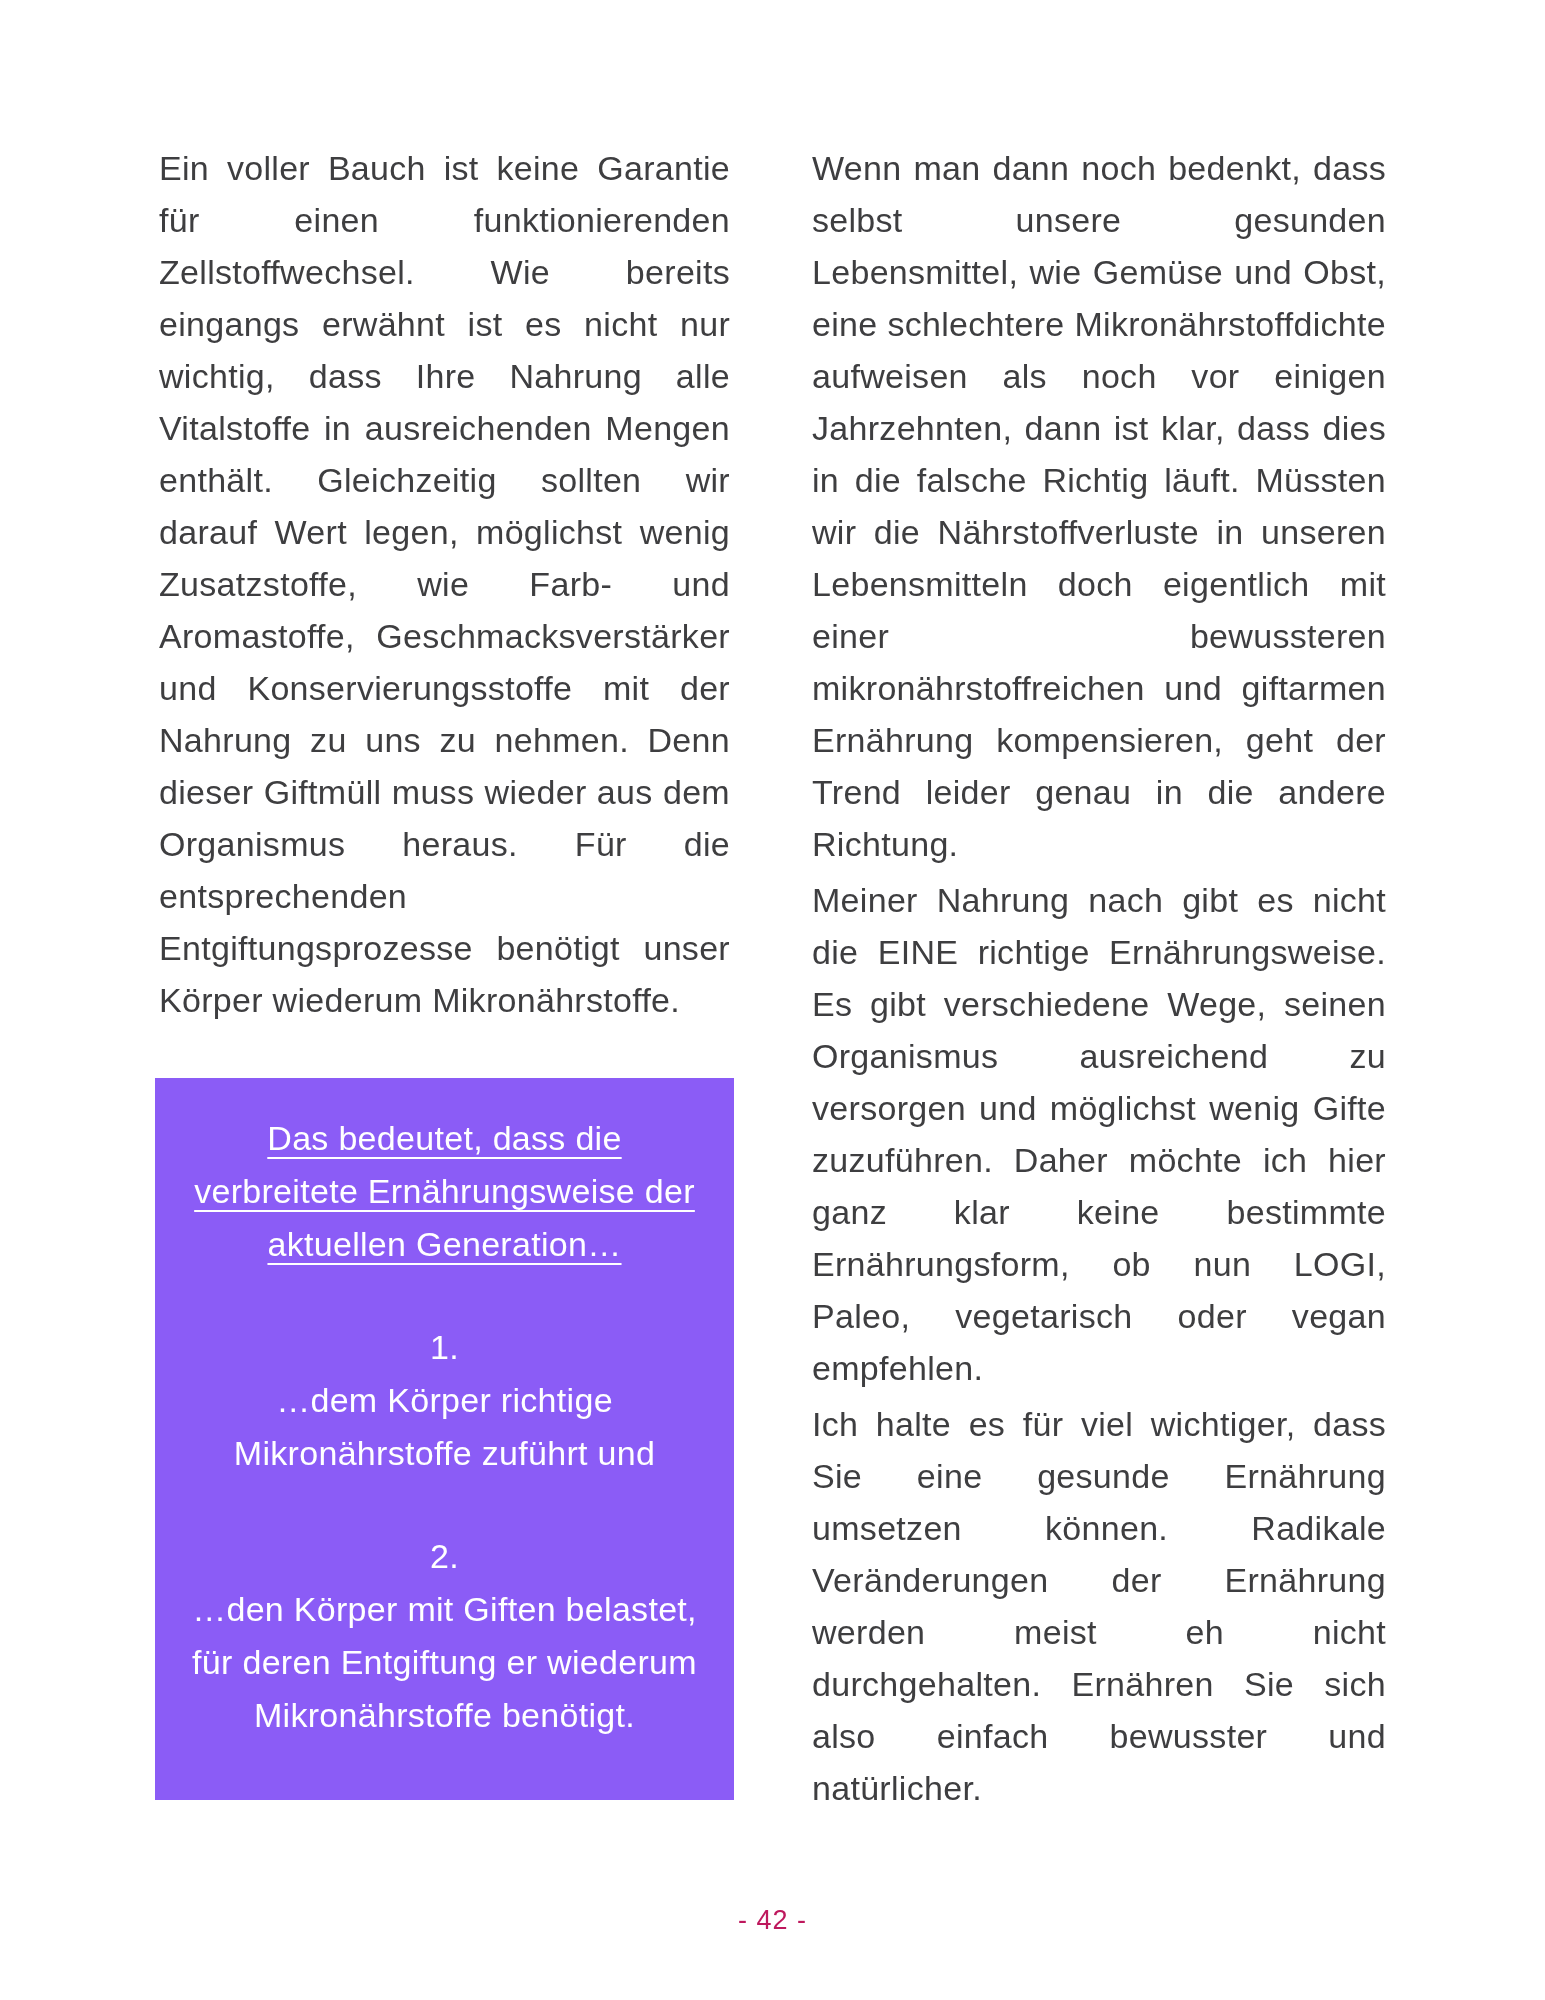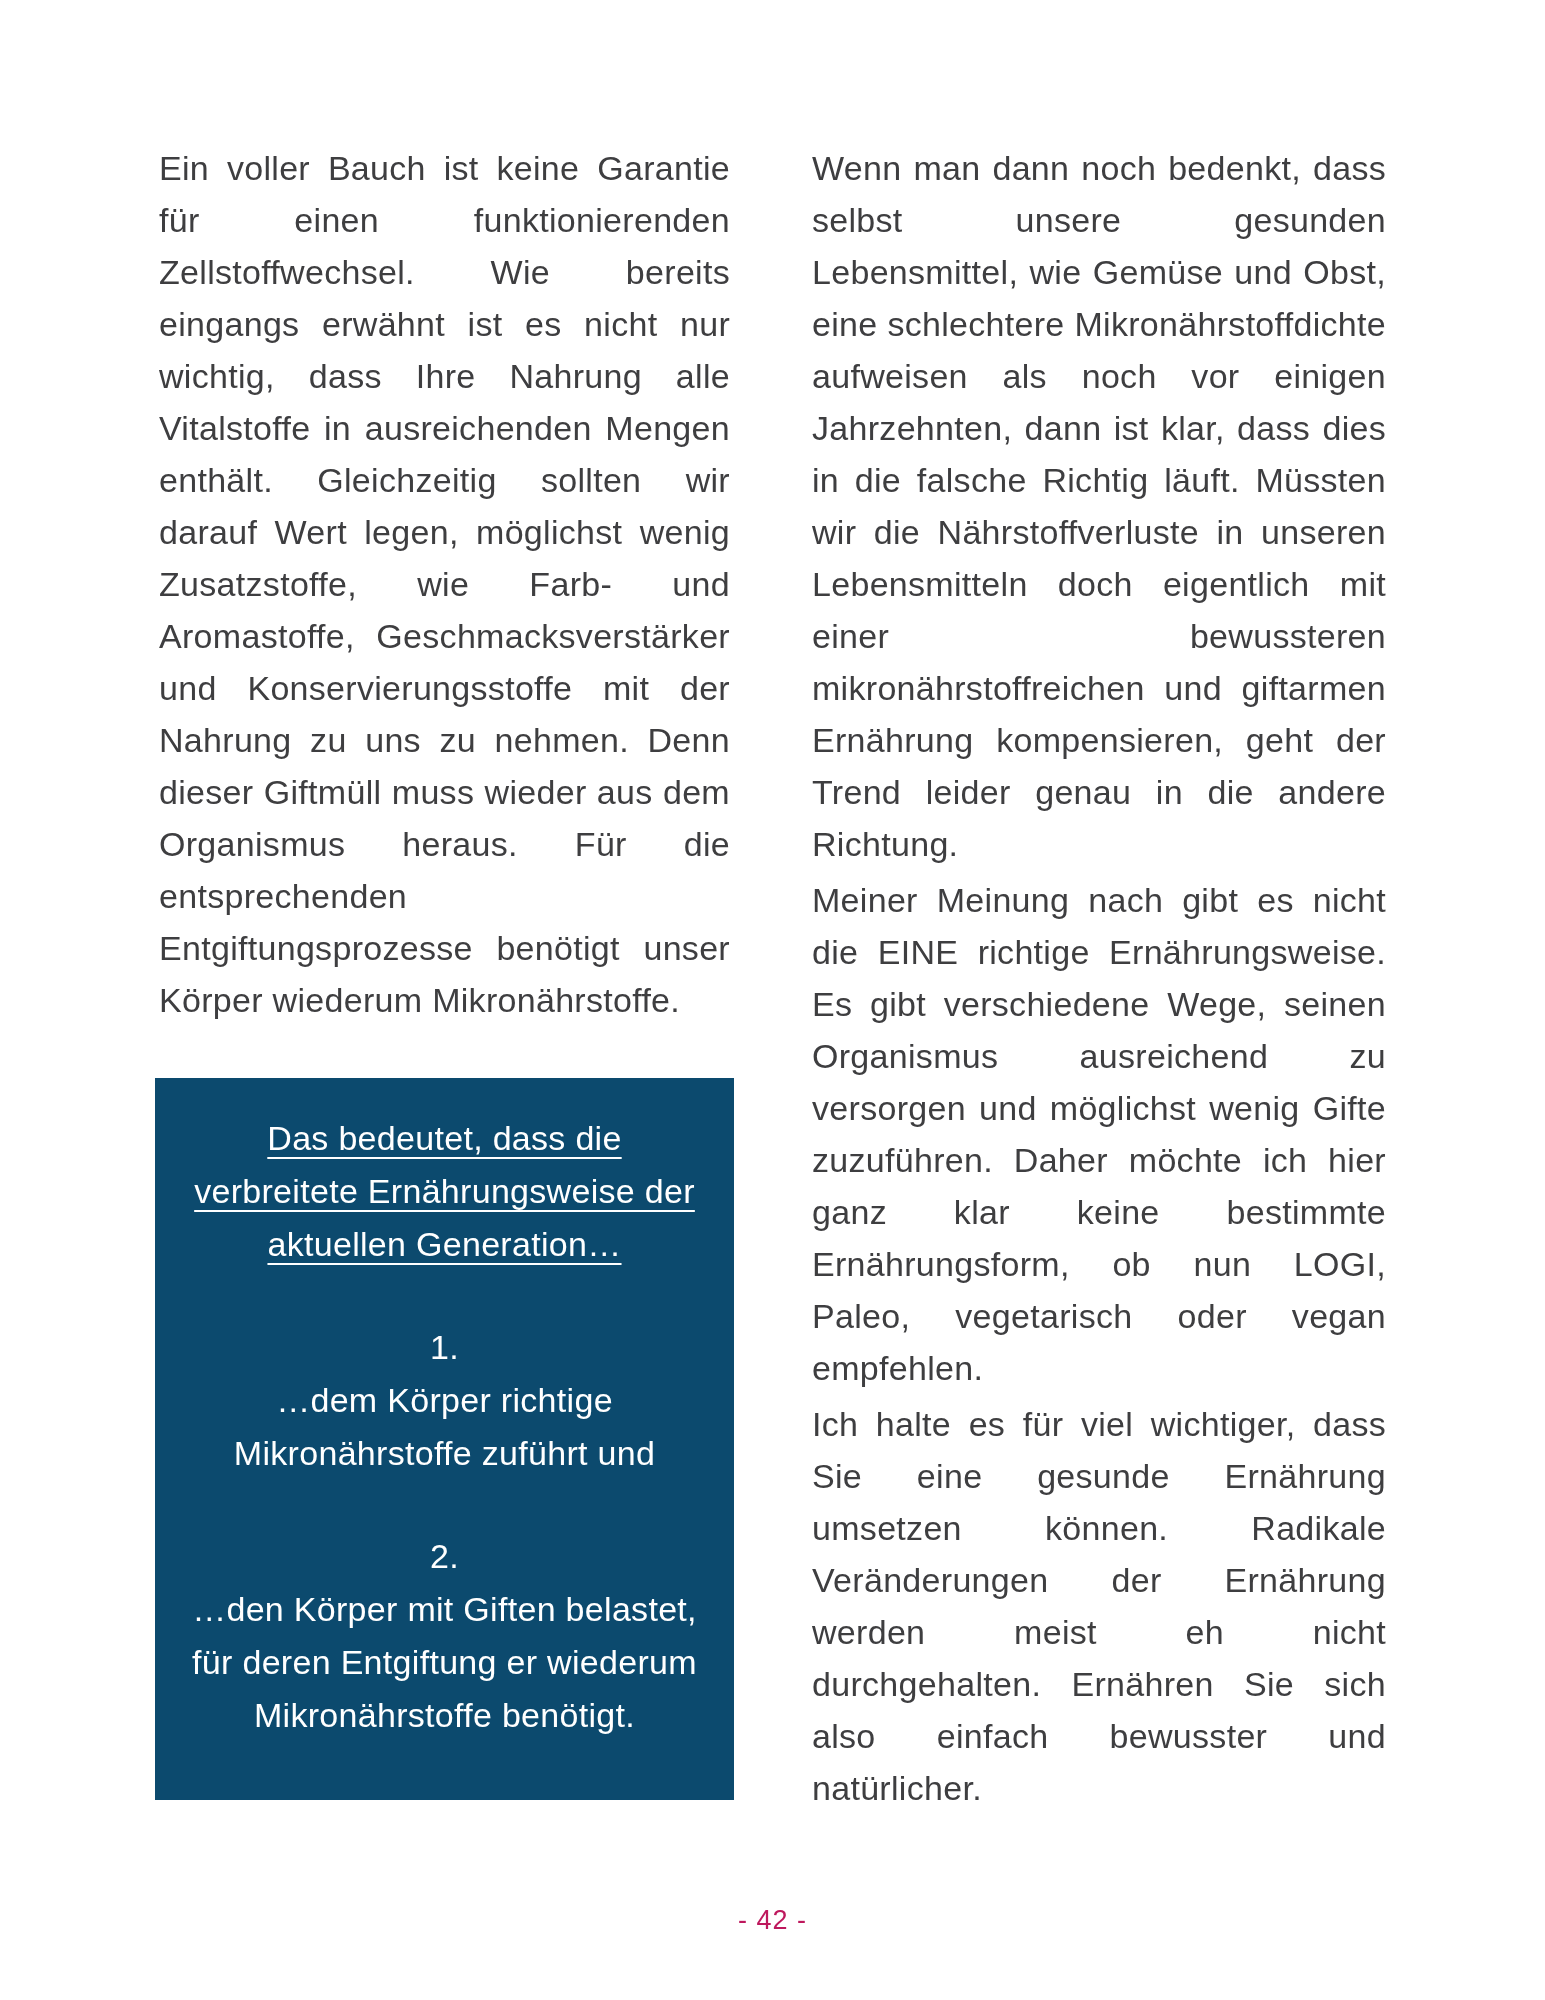--- a/index.html
+++ b/index.html
@@ -32,21 +32,21 @@
     margin: 4px;
     text-align: justify;
   }
   .col-left  { left: 155px;  width: 579px; }
   .col-right { left: 808px;  width: 582px; }
 
   .callout {
     margin-top: 52px;
     width: 100%;
     box-sizing: border-box;
-    background: #0c4a6e;
+    background: #8b5cf6;
     color: #ffffff;
     text-align: center;
     padding: 34px 26px 58px 26px;
     min-height: 720px;
   }
   .callout-heading {
     text-decoration: underline;
     text-underline-offset: 7px;
     text-decoration-thickness: 2px;
     line-height: 53px;
@@ -85,19 +85,19 @@
 
       <div class="callout-item">
         <div class="num">2.</div>
         <div class="text">…den Körper mit Giften belastet, für deren Entgiftung er wiederum Mikronährstoffe benötigt.</div>
       </div>
     </div>
   </div>
 
   <div class="column col-right">
     <p>Wenn man dann noch bedenkt, dass selbst unsere gesunden Lebensmittel, wie Gemüse und Obst, eine schlechtere Mikronährstoffdichte aufweisen als noch vor einigen Jahrzehnten, dann ist klar, dass dies in die falsche Richtig läuft. Müssten wir die Nährstoffverluste in unseren Lebensmitteln doch eigentlich mit einer bewussteren mikronährstoffreichen und giftarmen Ernährung kompensieren, geht der Trend leider genau in die andere Richtung.</p>
-    <p>Meiner Meinung nach gibt es nicht die EINE richtige Ernährungsweise. Es gibt verschiedene Wege, seinen Organismus ausreichend zu versorgen und möglichst wenig Gifte zuzuführen. Daher möchte ich hier ganz klar keine bestimmte Ernährungsform, ob nun LOGI, Paleo, vegetarisch oder vegan empfehlen.</p>
+    <p>Meiner Nahrung nach gibt es nicht die EINE richtige Ernährungsweise. Es gibt verschiedene Wege, seinen Organismus ausreichend zu versorgen und möglichst wenig Gifte zuzuführen. Daher möchte ich hier ganz klar keine bestimmte Ernährungsform, ob nun LOGI, Paleo, vegetarisch oder vegan empfehlen.</p>
     <p>Ich halte es für viel wichtiger, dass Sie eine gesunde Ernährung umsetzen können. Radikale Veränderungen der Ernährung werden meist eh nicht durchgehalten. Ernähren Sie sich also einfach bewusster und natürlicher.</p>
   </div>
 
   <div class="footer">- 42 -</div>
 
 </div>
 
 </body></html>

